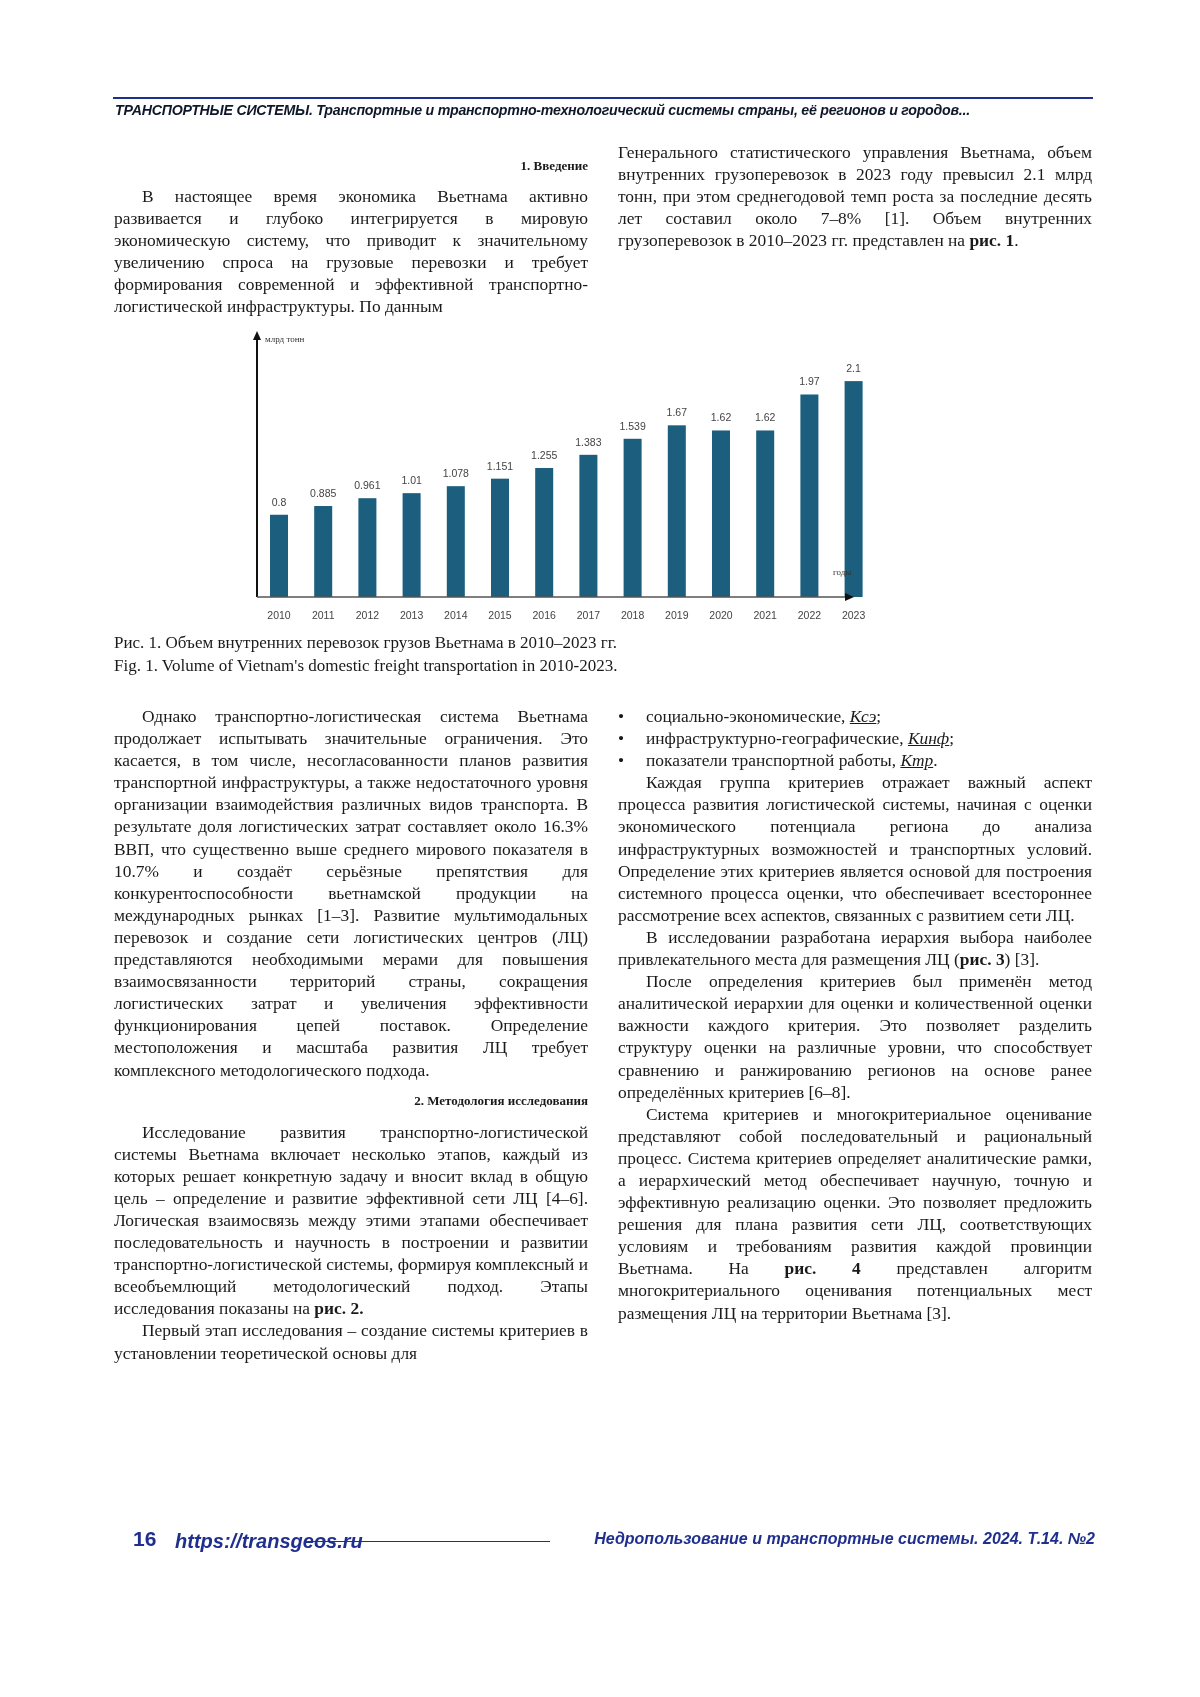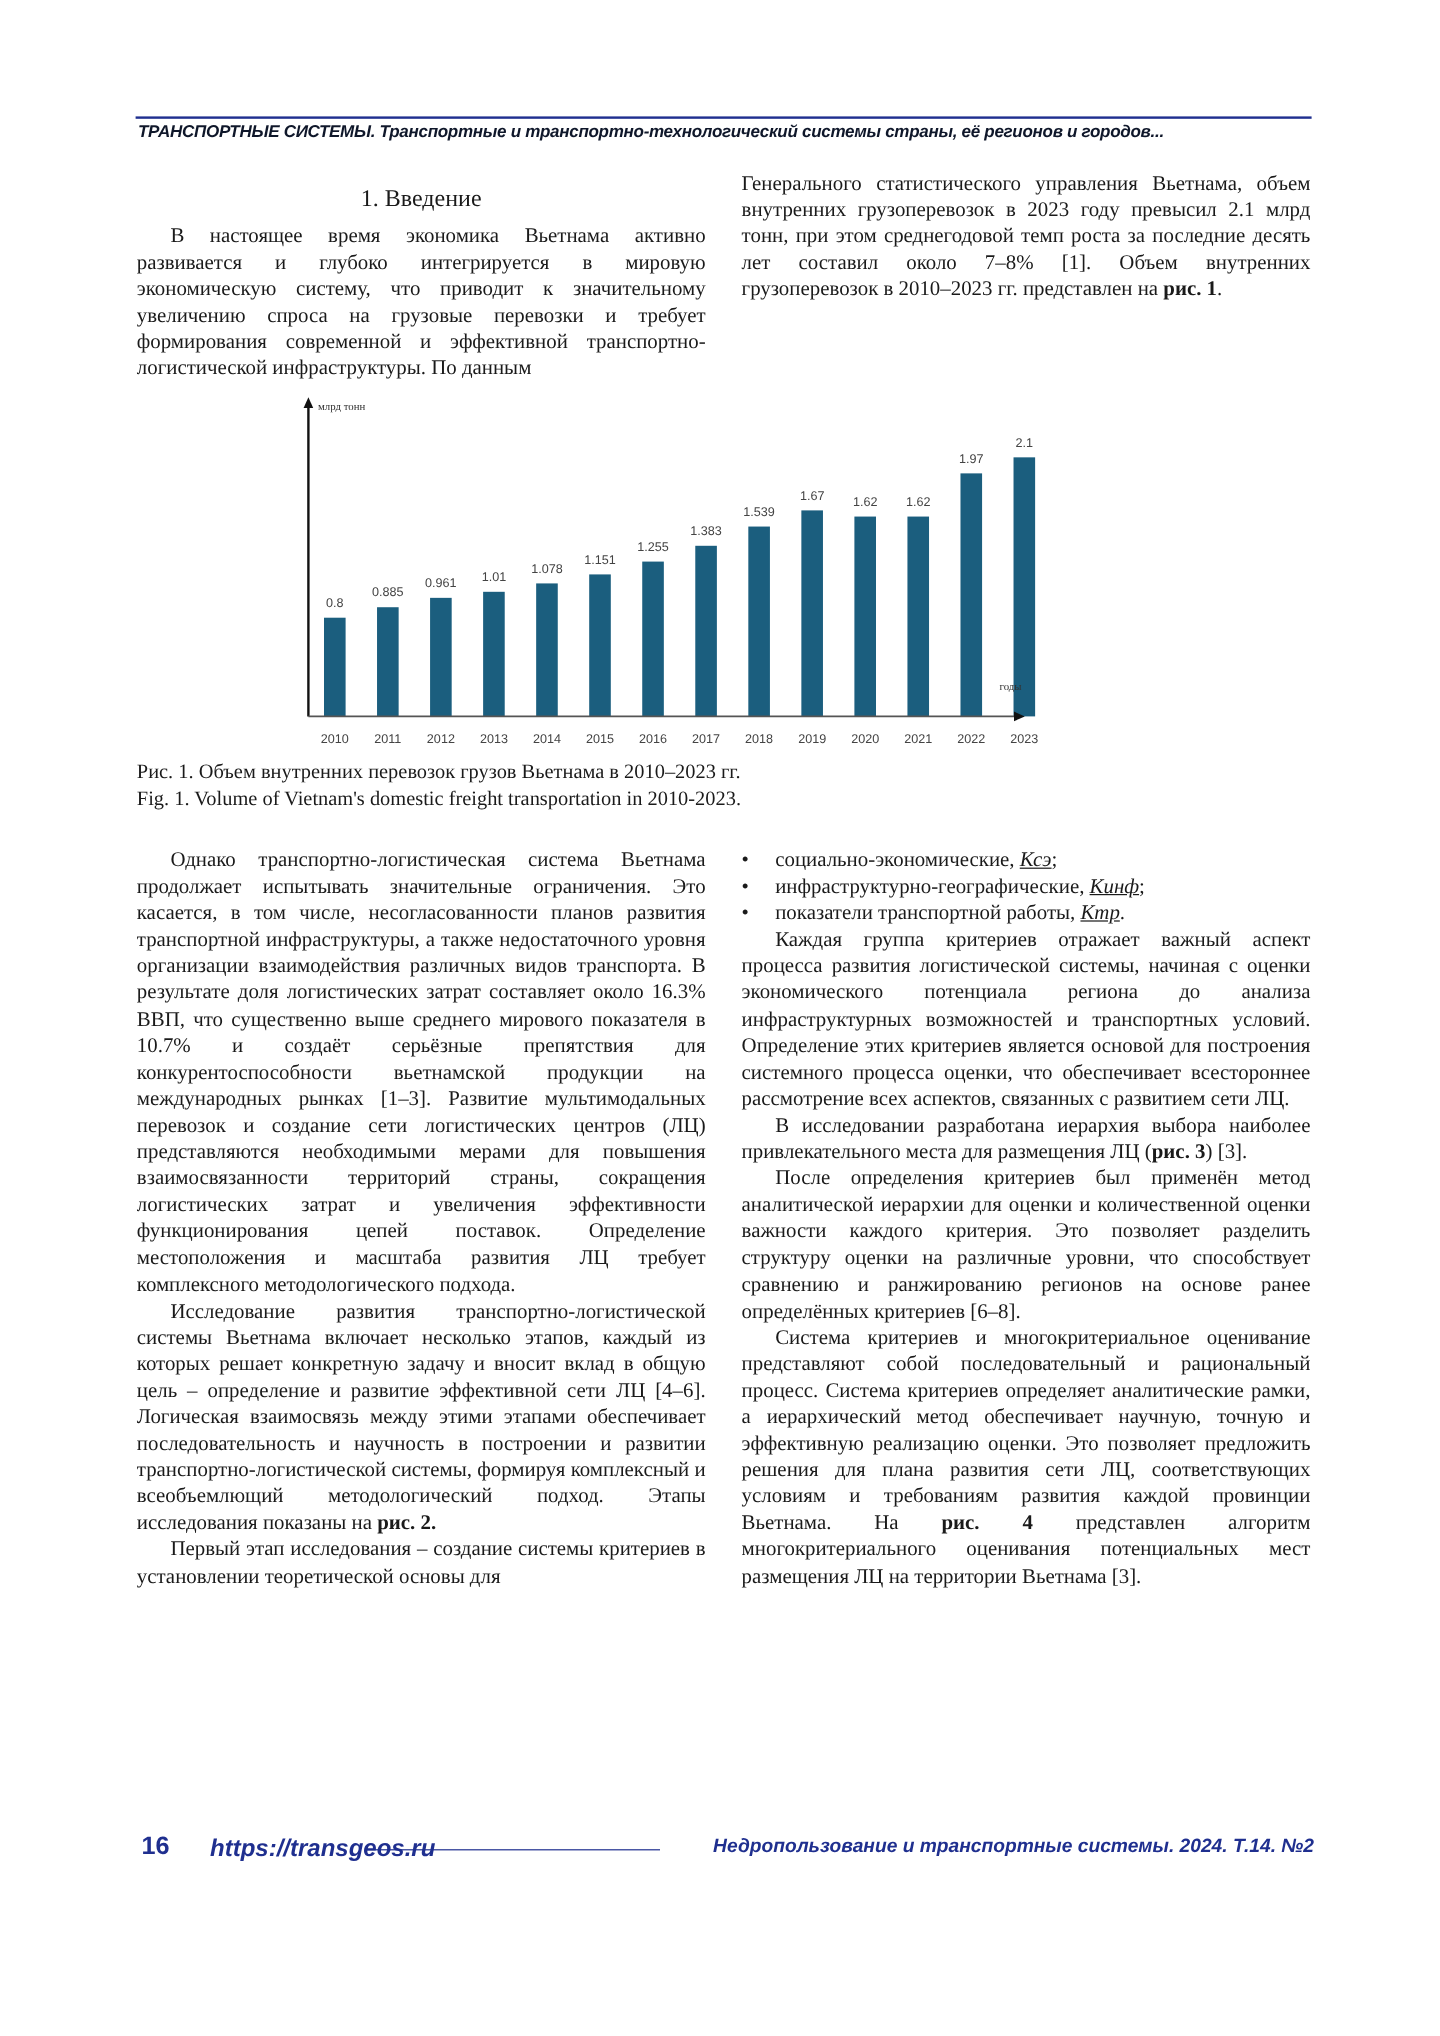--- a/index.html
+++ b/index.html
@@ -6,35 +6,35 @@
   body { width: 1200px; height: 1697px; position: relative; overflow: hidden;
          font-family: "Liberation Serif", serif; color: #1a1a1a; }
   .header-rule { position: absolute; left: 113px; top: 97px; width: 980px; height: 0;
                  border-top: 2px solid #1f2f8f; }
   .header-text { position: absolute; left: 115px; top: 102px; width: 980px;
                  font-family: "Liberation Sans", sans-serif; font-style: italic; font-weight: bold;
                  font-size: 14.2px; color: #0f172a; letter-spacing: -0.25px; white-space: nowrap; }
   .col { position: absolute; font-size: 17.4px; line-height: 22.1px; text-align: justify; }
   .col p { margin: 0; text-indent: 28px; }
   .col p.noind { text-indent: 0; }
-  .col h2 { margin: 0; font-size: 20px; font-weight: normal; text-align: center; line-height: 22px; }
+  .col h2 { margin: 0; font-size: 13px; font-weight: bold; text-align: right; line-height: 22px; }
   .col ul { margin: 0; padding: 0; list-style: none; }
   .col li { position: relative; padding-left: 28px; text-align: left; }
   .col li .bullet { position: absolute; left: 0; top: 0; }
   .col-left-top { left: 114px; top: 155px; width: 474px; }
   .col-right-top { left: 618px; top: 141px; width: 474px; }
   .col-left-bot { left: 114px; top: 705px; width: 474px; }
   .col-right-bot { left: 618px; top: 705px; width: 474px; }
   .chart-wrap { position: absolute; left: 245px; top: 330px; width: 700px; height: 300px; }
   .caption { position: absolute; left: 114px; font-size: 17px; line-height: 22px; white-space: nowrap; }
   .cap1 { top: 632px; }
   .cap2 { top: 655px; }
   .footer { position: absolute; left: 115px; top: 1527px; width: 980px; height: 26px;
             font-family: "Liberation Sans", sans-serif; font-weight: bold; color: #1f2f8f; }
-  .footer .pageno { position: absolute; left: 3px; top: 0; font-size: 21px; font-style: normal; }
+  .footer .pageno { position: absolute; left: 18px; top: 0; font-size: 21px; font-style: normal; }
   .footer .url { position: absolute; left: 60px; top: 3px; font-size: 20px; font-style: italic; }
   .footer .line { position: absolute; left: 190px; top: 14px; width: 245px; border-top: 1.5px solid #1f2f8f; }
   .footer .journal { position: absolute; right: 0; top: 3px; font-size: 16px; font-style: italic; white-space: nowrap; }
   b { font-weight: bold; }
   i { font-style: italic; text-decoration: underline; }
 </style>
 </head>
 <body>
 
 <div class="header-rule"></div>
@@ -106,20 +106,21 @@
     <text id="ylabel" font-family="Liberation Serif, serif" font-size="9" fill="#333" x="20" y="12">млрд тонн</text>
     <text id="xlabel" font-family="Liberation Serif, serif" font-size="9" fill="#333" x="588" y="245">годы</text>
   </svg>
 </div>
 
 <div class="caption cap1">Рис. 1. Объем внутренних перевозок грузов Вьетнама в 2010–2023 гг.</div>
 <div class="caption cap2">Fig. 1. Volume of Vietnam's domestic freight transportation in 2010-2023.</div>
 
 <div class="col col-left-bot">
   <p>Однако транспортно-логистическая система Вьетнама продолжает испытывать значительные ограничения. Это касается, в том числе, несогласованности планов развития транспортной инфраструктуры, а также недостаточного уровня организации взаимодействия различных видов транспорта. В результате доля логистических затрат составляет около 16.3% ВВП, что существенно выше среднего мирового показателя в 10.7% и создаёт серьёзные препятствия для конкурентоспособности вьетнамской продукции на международных рынках [1–3]. Развитие мультимодальных перевозок и создание сети логистических центров (ЛЦ) представляются необходимыми мерами для повышения взаимосвязанности территорий страны, сокращения логистических затрат и увеличения эффективности функционирования цепей поставок. Определение местоположения и масштаба развития ЛЦ требует комплексного методологического подхода.</p>
+  <h2 style="margin-top:9px; margin-bottom:9px">2.  Методология исследования</h2>
   <p><span>Исследование развития транспортно-логистической системы Вьетнама включает несколько этапов, каждый из которых решает конкретную задачу и вносит вклад в общую цель – определение и развитие эффективной сети ЛЦ [4–6]. Логическая взаимосвязь между этими этапами обеспечивает последовательность и научность в построении и развитии транспортно-логистической системы, формируя комплексный и всеобъемлющий методологический подход. Этапы исследования показаны на </span><b>рис. 2.</b></p>
   <p>Первый этап исследования – создание системы критериев в установлении теоретической основы для</p>
 </div>
 
 <div class="col col-right-bot">
   <ul>
     <li><span class="bullet">•</span><span>социально-экономические, </span><i>Ксэ</i><span>;</span></li>
     <li><span class="bullet">•</span><span>инфраструктурно-географические, </span><i>Кинф</i><span>;</span></li>
     <li><span class="bullet">•</span><span>показатели транспортной работы, </span><i>Ктр</i><span>.</span></li>
   </ul>

